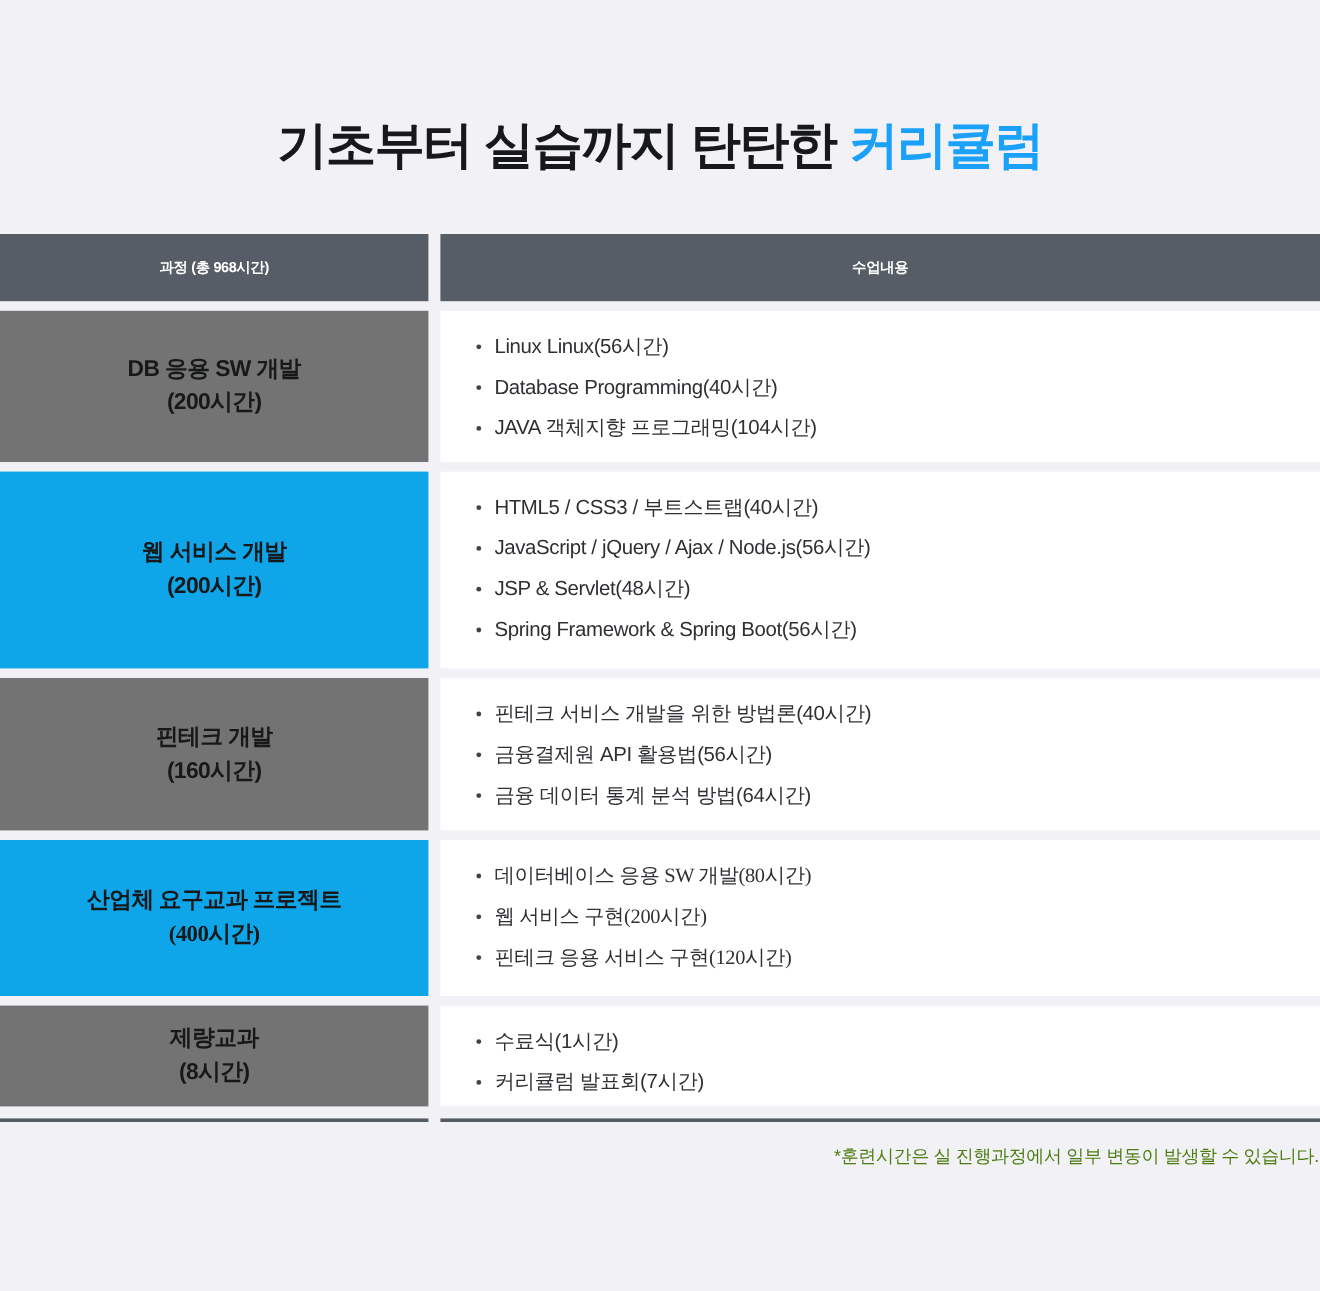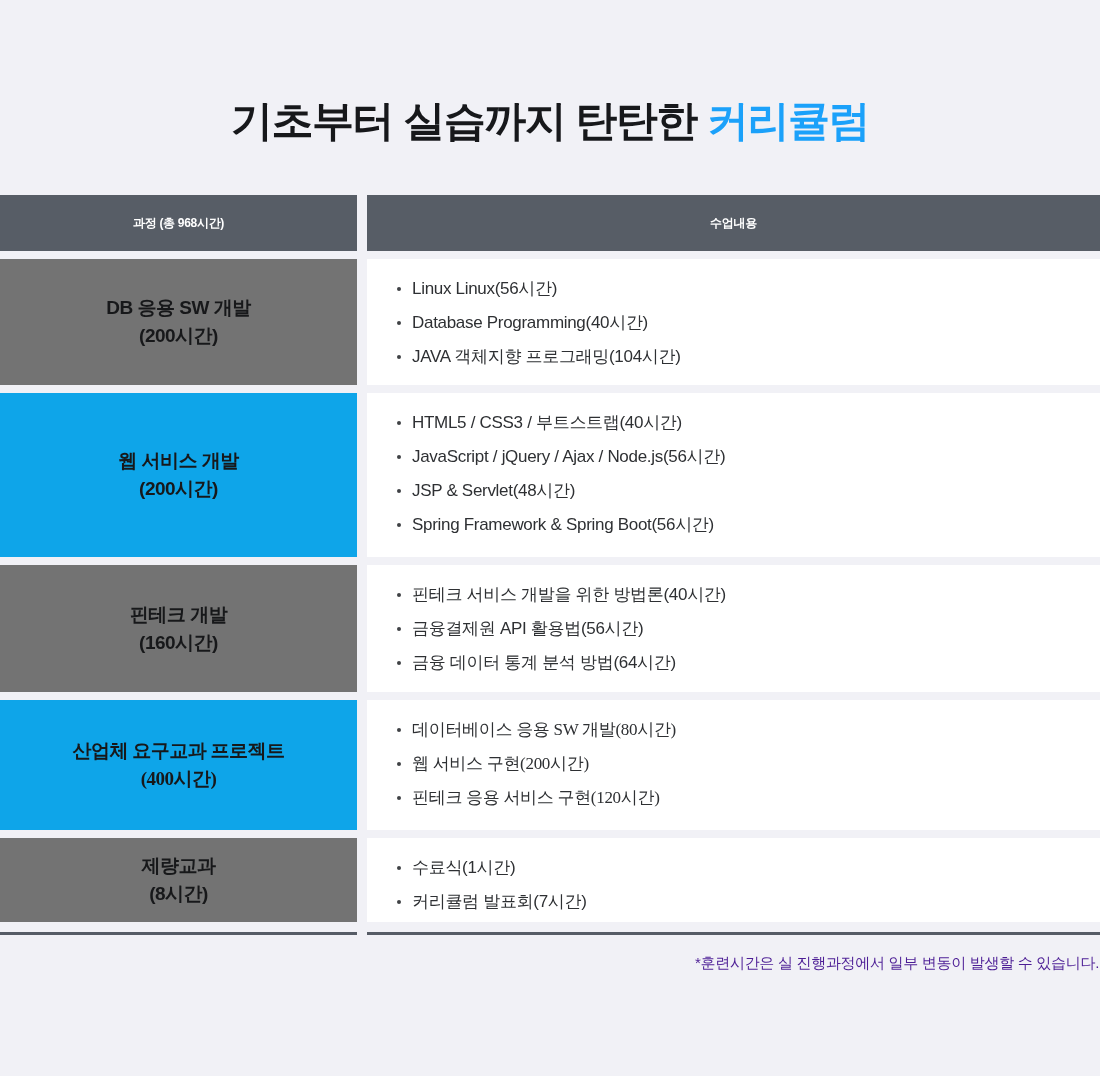--- a/index.html
+++ b/index.html
@@ -73,21 +73,21 @@
   }
 
   
   .brow { margin-top:10px; }
   .bar { height:3px; background:#565c66; }
 
   .footnote {
     margin-top:19px;
     text-align:right;
     font-size:15px;
-    color:#4c1d95;
+    color:#4d7c0f;
     letter-spacing:-0.3px;
     padding-right:1px;
   }
 </style>
 </head>
 <body>
 
 <div class="page">
 
   <h1 class="title"><span>기초부터 실습까지 탄탄한 </span><span class="hl">커리큘럼</span></h1>

